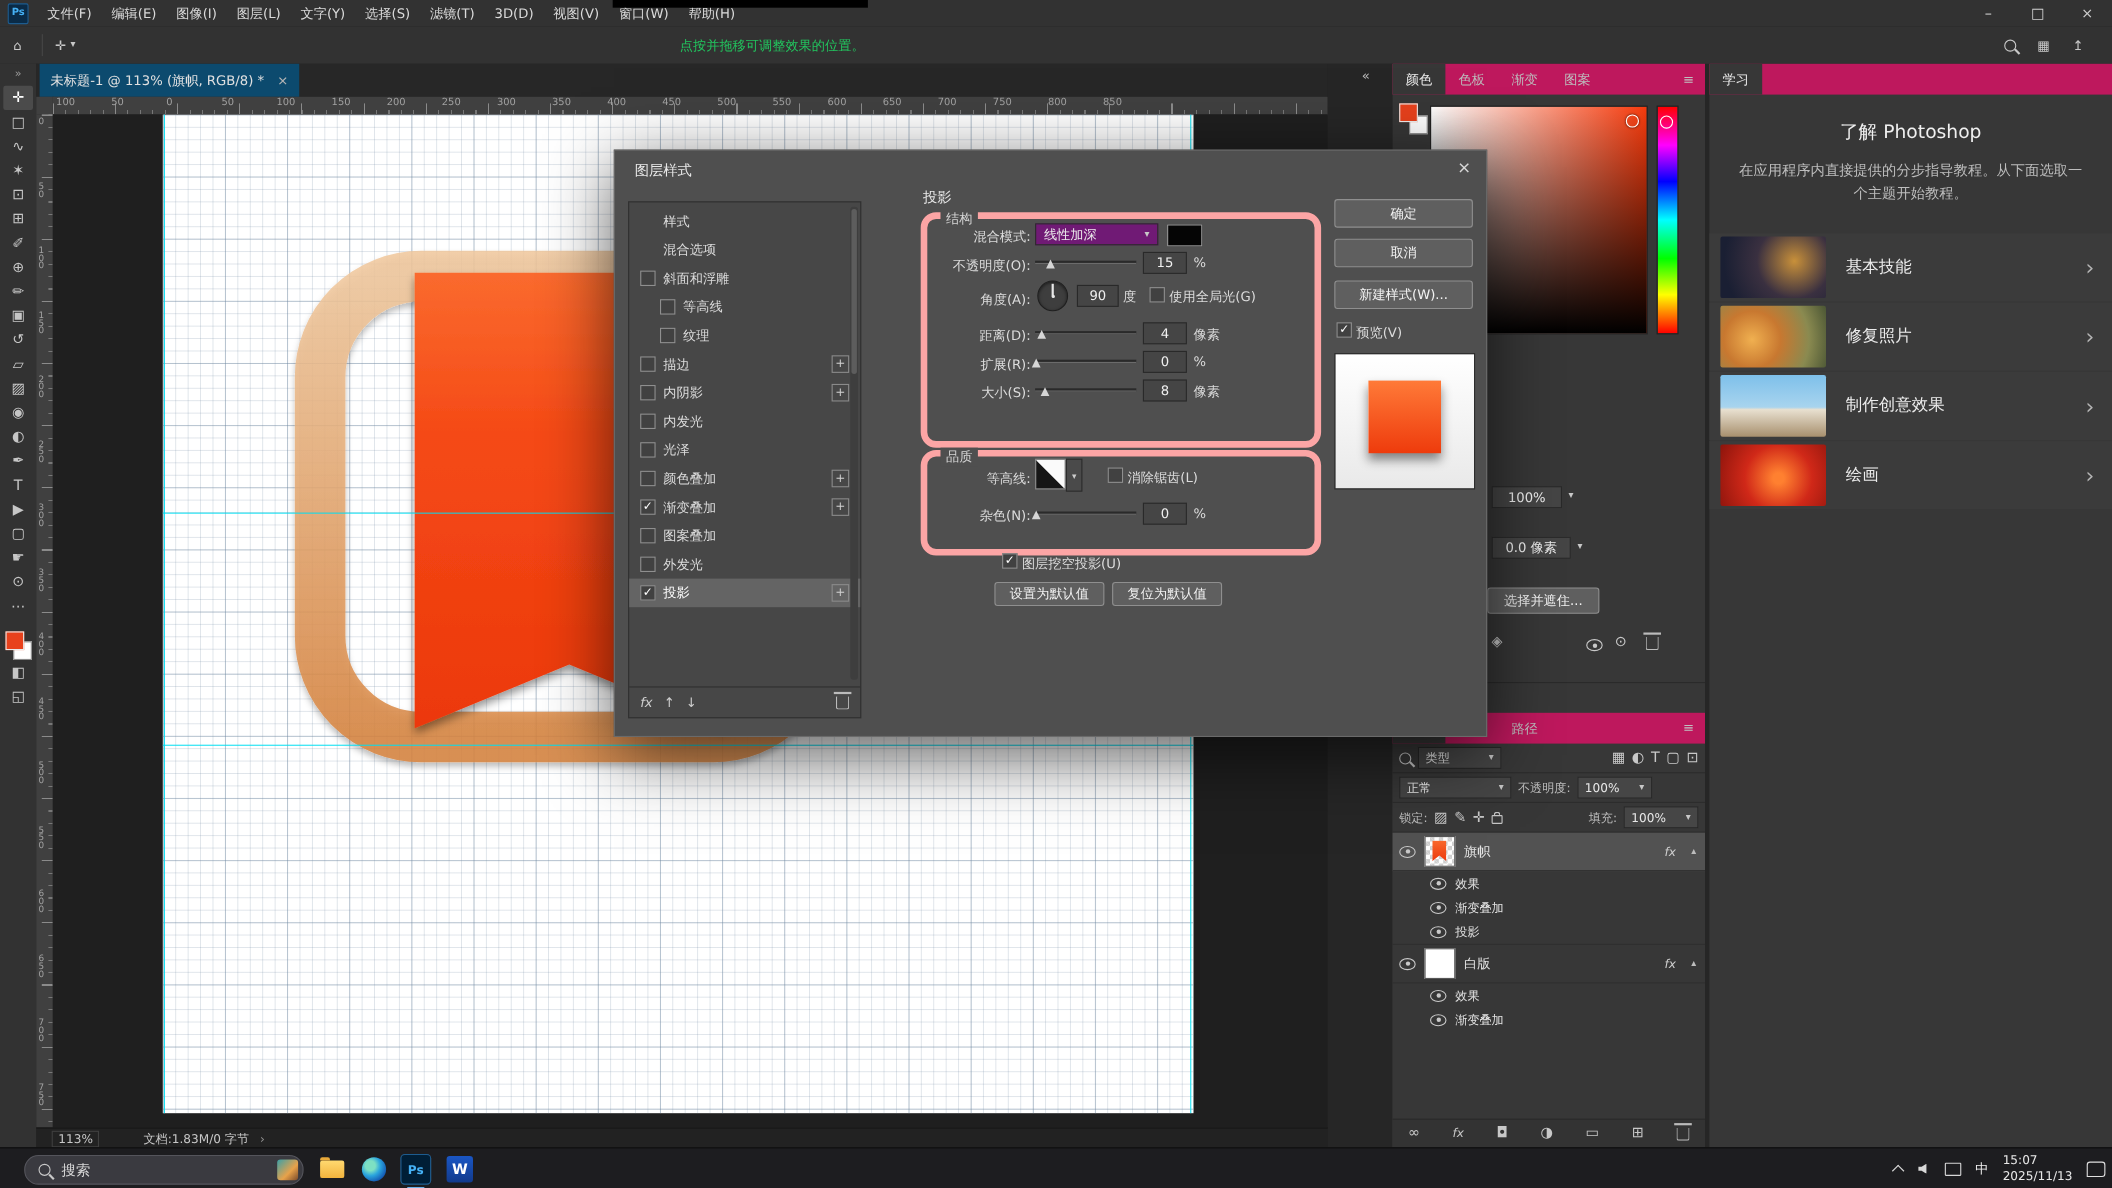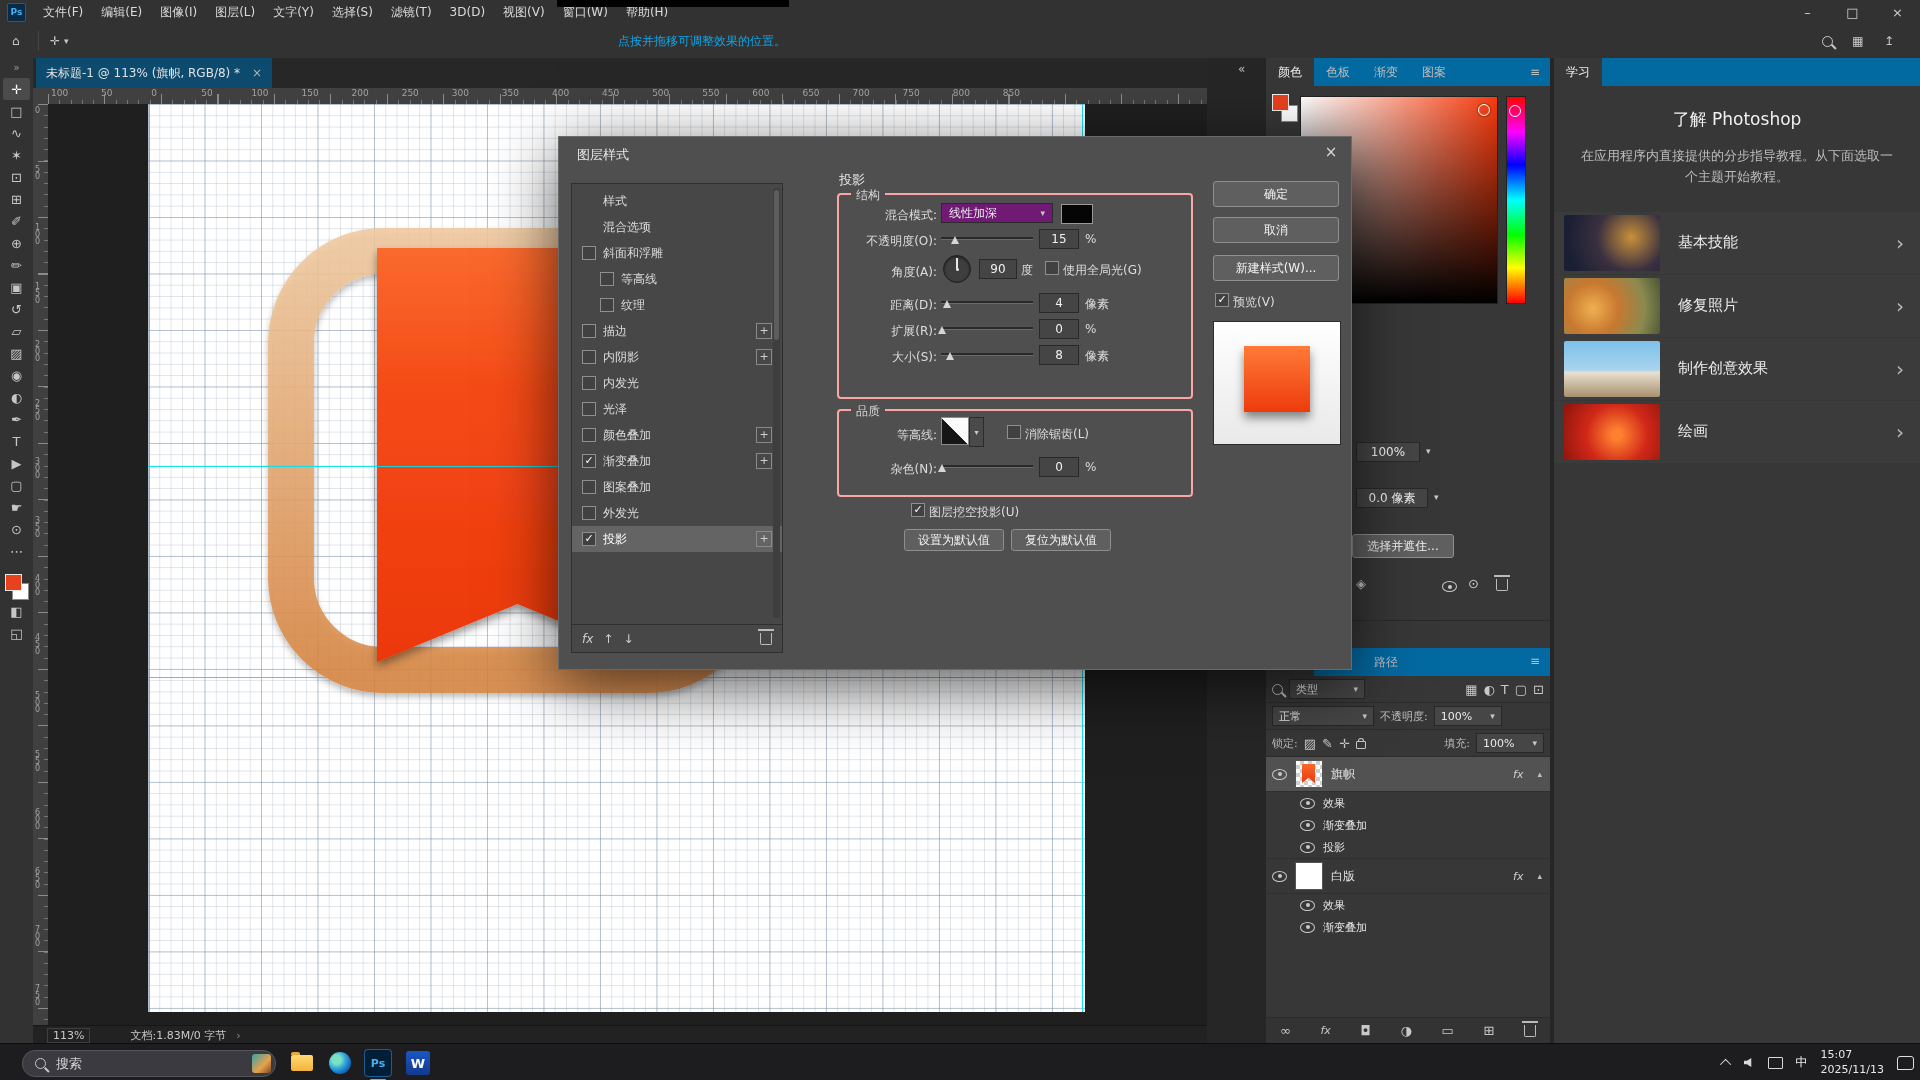--- a/index.html
+++ b/index.html
@@ -9,21 +9,21 @@
   .menubar{position:absolute;left:0;top:0;width:1920px;height:24px;background:#323232;border-bottom:1px solid #232323;display:flex;align-items:center}
   .ps-badge{width:17px;height:17px;margin:0 8px 0 7px;background:#0a2b47;border:1px solid #1d5c8f;border-radius:2px;color:#45b1f5;font-size:9px;font-weight:bold;display:flex;align-items:center;justify-content:center}
   .menu-item{padding:0 9px;height:24px;display:flex;align-items:center;color:#dadada;font-size:12px}
   .win-controls{margin-left:auto;display:flex;height:24px}
   .win-btn{width:45px;height:24px;display:flex;align-items:center;justify-content:center;color:#cfcfcf;font-size:13px}
   .blackstrip{position:absolute;left:557px;top:0;width:232px;height:7px;background:#000}
   
   .optionsbar{position:absolute;left:0;top:24px;width:1920px;height:34px;background:#323232;border-bottom:1px solid #262626}
   .ob-item{position:absolute;top:0;height:34px;display:flex;align-items:center;color:#c9c9c9}
   .ob-sep{position:absolute;top:7px;width:1px;height:20px;background:#454545}
-  .hint{color:#0ea5e9;font-size:12px}
+  .hint{color:#22c55e;font-size:12px}
   .mag{width:9px;height:9px;border:1.5px solid #c9c9c9;border-radius:50%;position:relative;display:inline-block}
   .mag::after{content:'';position:absolute;width:6px;height:1.5px;background:#c9c9c9;transform:rotate(45deg);right:-5px;bottom:-2px}
   
   .toolbar{position:absolute;left:0;top:58px;width:33px;height:985px;background:#323232;border-right:1px solid #262626;display:flex;flex-direction:column;align-items:center}
   .tb-collapse{height:16px;color:#9a9a9a;font-size:10px;margin-top:4px}
   .tool{width:27px;height:22px;display:flex;align-items:center;justify-content:center;color:#c6c6c6;font-size:13px}
   .tool.active{background:#4b4b4b;color:#fff;border-radius:2px}
   .fgbg{position:relative;width:24px;height:26px;margin-top:12px}
   .fgbg .bgs{position:absolute;right:0;bottom:0;width:15px;height:15px;background:#fff;border:1px solid #8a8a8a}
   .fgbg .fgs{position:absolute;left:0;top:0;width:15px;height:15px;background:#e8411c;border:1px solid #e9e9e9}
@@ -49,21 +49,21 @@
     background-size:56.5px 56.5px,56.5px 56.5px,11.3px 11.3px,11.3px 11.3px}
   .guide-h{position:absolute;left:0;right:0;height:1px;background:#00dff2;opacity:.9}
   .guide-v{position:absolute;top:0;bottom:0;width:1px;background:#00dff2;opacity:.9}
   .rightgap{position:absolute;left:1207px;top:58px;width:59px;height:985px;background:#262626}
   .dock-collapse{position:absolute;left:1238px;top:62px;color:#bdbdbd;font-size:12px}
   
   .statusbar{position:absolute;left:33px;top:1025px;width:1174px;height:18px;background:#222;border-top:1px solid #161616;display:flex;align-items:center;color:#c8c8c8;font-size:11px}
   .zoomfield{margin-left:14px;border:1px solid #3f3f3f;padding:0 5px;height:13px;line-height:13px}
   
   .panelcol{position:absolute;left:1266px;top:58px;width:284px;height:985px;background:#373737}
-  .ptabs{height:28px;background:#0369a1;display:flex;align-items:stretch}
+  .ptabs{height:28px;background:#be185d;display:flex;align-items:stretch}
   .ptab{padding:0 12px;display:flex;align-items:center;color:#bdbdbd;font-size:12px}
   .ptab.active{background:#373737;color:#ececec}
   .pmenu{margin-left:auto;padding:0 10px;display:flex;align-items:center;color:#c0c0c0}
   .colorbody{position:relative;height:294px}
   .satval{position:absolute;left:34px;top:10px;width:196px;height:206px;border:1px solid #222;
     background:linear-gradient(to bottom,rgba(0,0,0,0),#000),linear-gradient(to right,#fff,#f53a0c)}
   .svmark{position:absolute;right:7px;top:7px;width:10px;height:10px;border:1.5px solid #fff;border-radius:50%;box-shadow:0 0 2px #000}
   .huebar{position:absolute;left:240px;top:10px;width:18px;height:206px;border:1px solid #222;
     background:linear-gradient(#f00 0%,#f0f 17%,#00f 33%,#0ff 50%,#0f0 67%,#ff0 83%,#f00 100%)}
   .huemark{position:absolute;left:2px;top:8px;width:10px;height:10px;border:1.5px solid #fff;border-radius:50%}
@@ -120,21 +120,21 @@
   .lsrow.indent{padding-left:28px}
   .cb{width:12px;height:12px;background:#414141;border:1px solid #8f8f8f;flex:none;font-size:11px;line-height:12px;color:#fff;text-align:center}
   .cb.checked::after{content:"✓"}
   .cb.nobox{visibility:hidden}
   .plusbtn{margin-left:auto;margin-right:10px;width:14px;height:14px;border:1px solid #8a8a8a;color:#d0d0d0;font-size:11px;line-height:13px;text-align:center;visibility:hidden;flex:none}
   .plusbtn.plus{visibility:visible}
   .lsfooter{position:absolute;left:0;bottom:0;width:100%;height:28px;border-top:1px solid #2f2f2f;display:flex;align-items:center;padding:0 10px;gap:10px;box-sizing:border-box;color:#cfcfcf}
   .lscroll{position:absolute;right:2px;top:4px;width:7px;height:430px;background:#3e3e3e;border-radius:3px}
   .lscroll::after{content:'';position:absolute;left:1px;top:2px;width:5px;height:150px;background:#5d5d5d;border-radius:3px}
   .sect-title{position:absolute;left:280px;top:34px;font-size:13px;color:#e8e8e8}
-  .grpbox{position:absolute;border:2px solid #fca5a5;border-radius:4px}
+  .grpbox{position:absolute;border:6px solid #fca5a5;border-radius:14px}
   .legend{position:absolute;top:-8px;left:12px;background:#4f4f4f;padding:0 5px;font-size:12px;color:#d6d6d6}
   .flabel{position:absolute;width:96px;text-align:right;font-size:12px;color:#dcdcdc}
   .funit{position:absolute;font-size:12px;color:#dcdcdc}
   .dlg-ddl{position:absolute;background:#701a75;border:1px solid #2b2b2b;color:#ececec;font-size:12px;display:flex;align-items:center;padding:0 7px;box-sizing:border-box}
   .dlg-ddl .caret{margin-left:auto;padding-left:6px}
   .swatch{position:absolute;background:#050505;border:1px solid #999}
   .slider{position:absolute;width:92px;height:14px}
   .slider::before{content:'';position:absolute;left:0;right:0;top:6px;height:2px;background:#2a2a2a;border-bottom:1px solid #6b6b6b}
   .sthumb{position:absolute;top:5px;margin-left:-4px;width:0;height:0;border-left:4px solid transparent;border-right:4px solid transparent;border-bottom:8px solid #d6d6d6}
   .dial{position:absolute;width:26px;height:26px;border-radius:50%;background:#3e3e3e;border:1px solid #1f1f1f;box-shadow:inset 0 1px 3px rgba(0,0,0,.55)}

